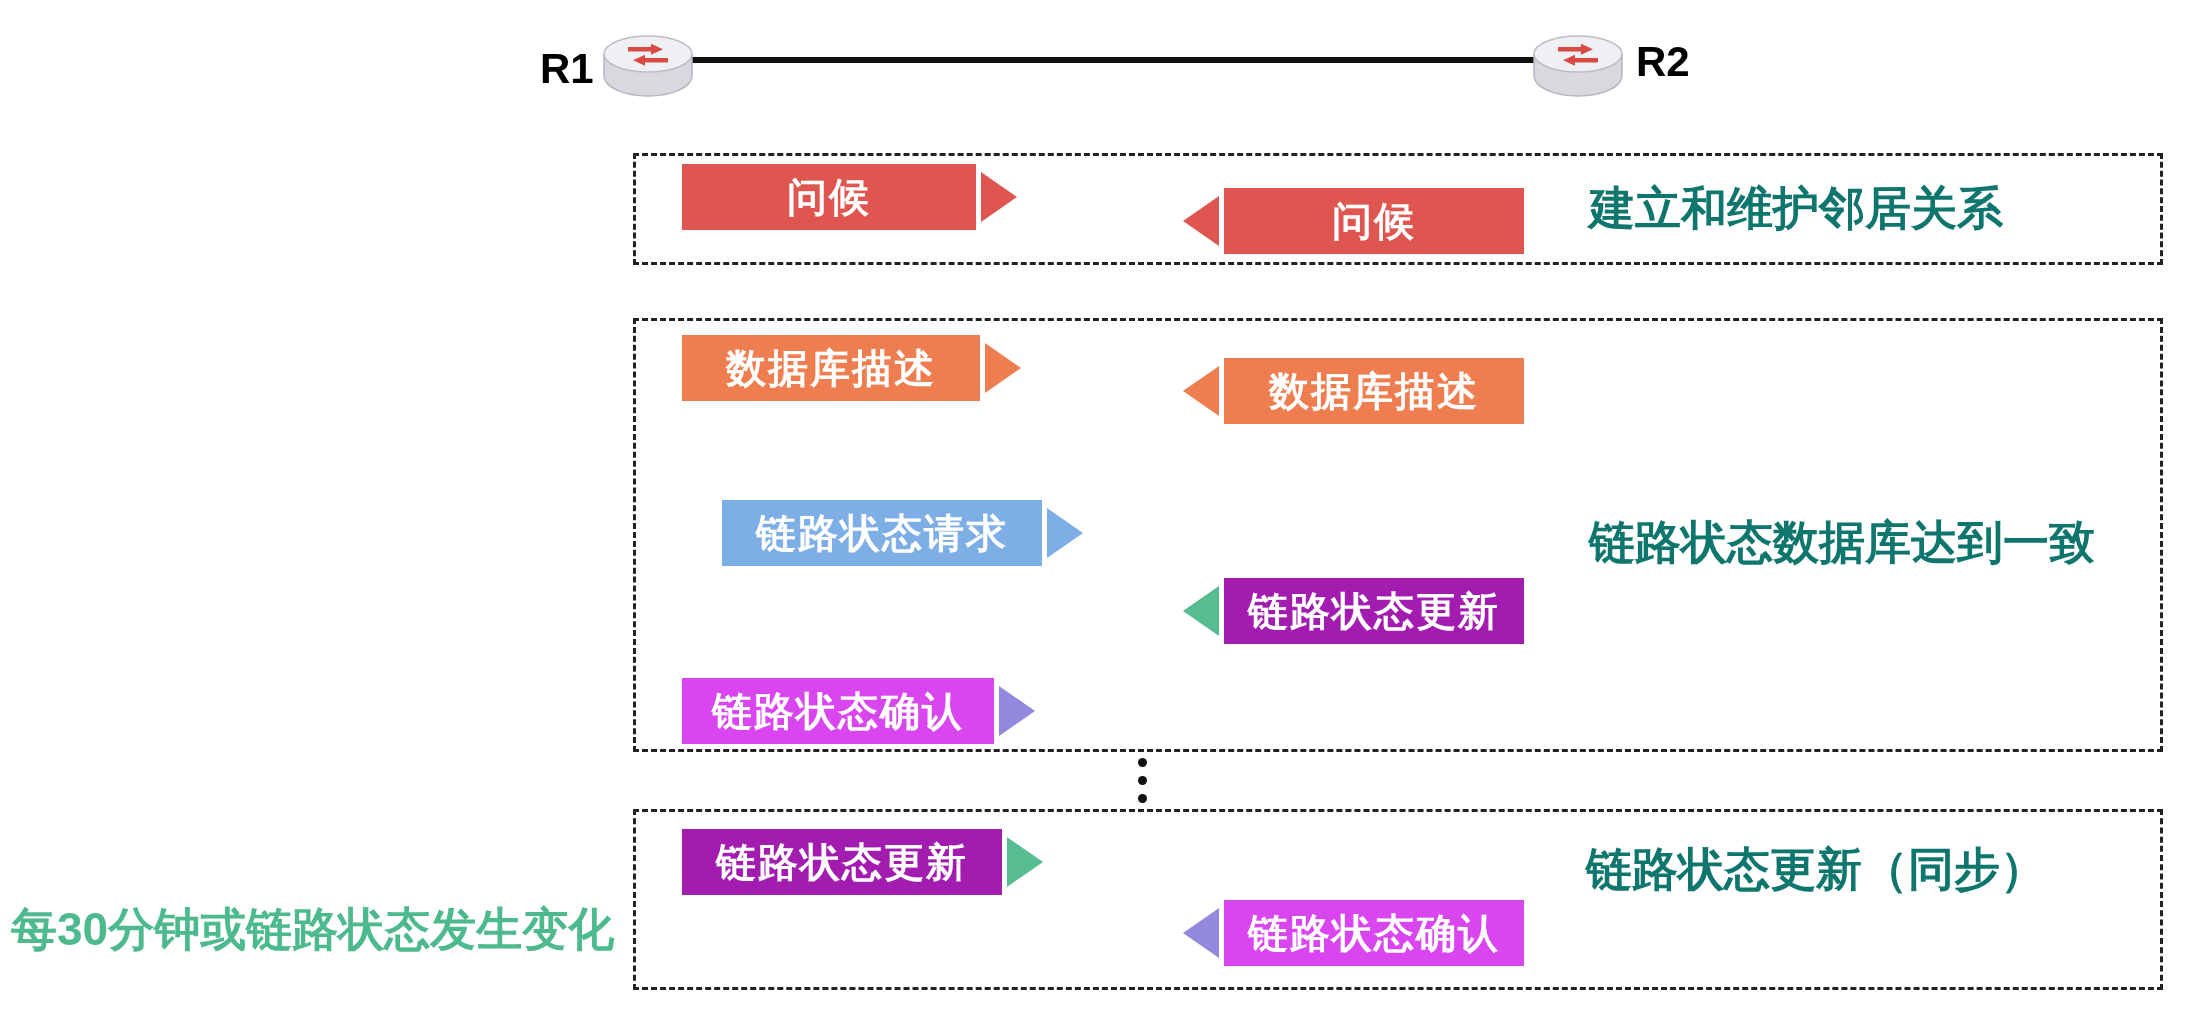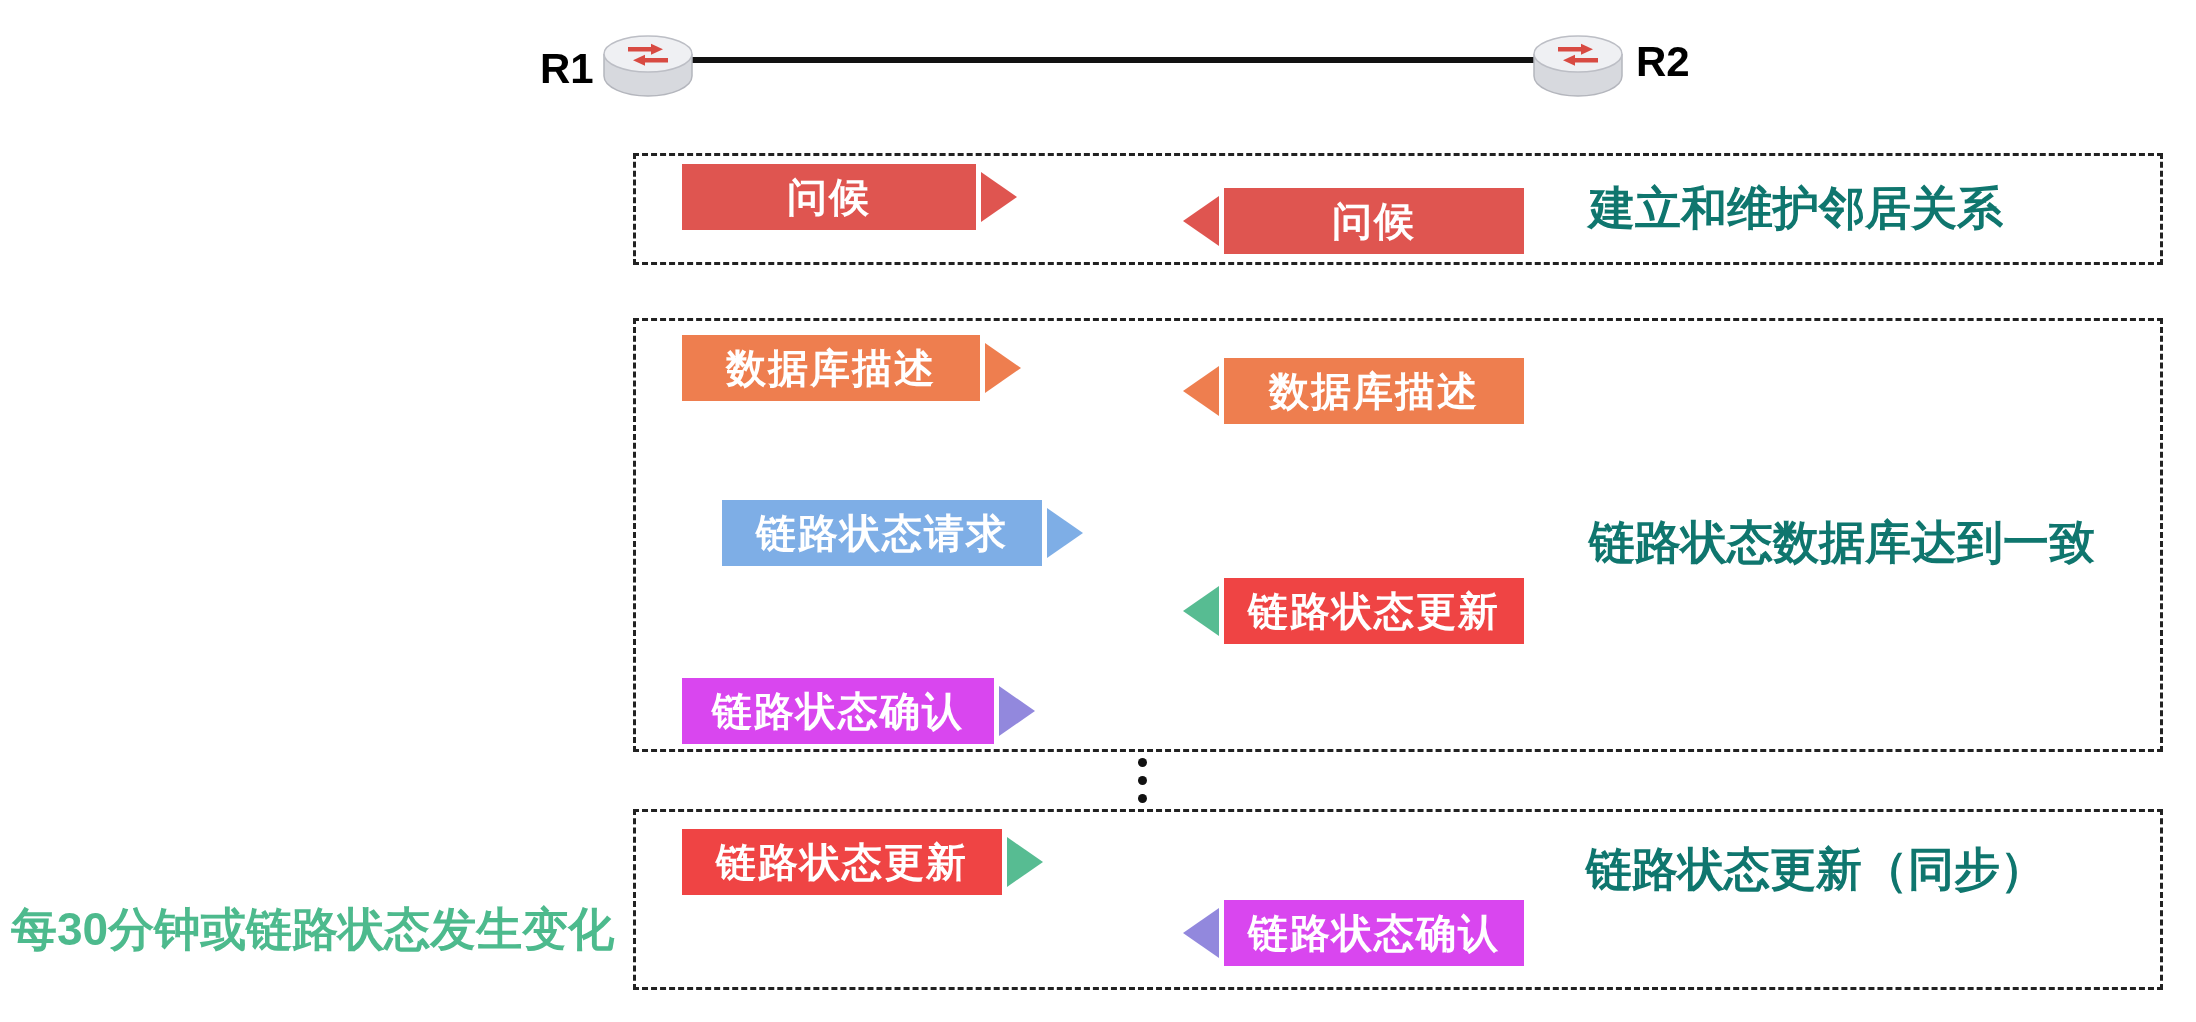--- a/index.html
+++ b/index.html
@@ -25,21 +25,21 @@
   .msg .body{
     height:66px;display:flex;align-items:center;justify-content:center;
     color:#fff;font-weight:700;font-size:40px;letter-spacing:2px;white-space:nowrap;
   }
   .msg .head{width:0;height:0;border-top:25px solid transparent;border-bottom:25px solid transparent;}
   .msg.right .head{border-left:36px solid;margin-left:5px;}
   .msg.left  .head{border-right:36px solid;margin-right:5px;}
   .c-red   .body{background:#DF5550;} .c-red.right   .head{border-left-color:#DF5550;} .c-red.left   .head{border-right-color:#DF5550;}
   .c-orange.msg .body{background:#EE7E4F;} .c-orange.right .head{border-left-color:#EE7E4F;} .c-orange.left .head{border-right-color:#EE7E4F;}
   .c-blue  .body{background:#7EAEE6;} .c-blue.right  .head{border-left-color:#7EAEE6;}
-  .c-green .body{background:#ef4444;} .c-green.right .head{border-left-color:#57BC92;} .c-green.left .head{border-right-color:#57BC92;}
+  .c-green .body{background:#a21caf;} .c-green.right .head{border-left-color:#57BC92;} .c-green.left .head{border-right-color:#57BC92;}
   .c-purple.msg .body{background:#d946ef;} .c-purple.right .head{border-left-color:#9288DD;} .c-purple.left .head{border-right-color:#9288DD;}
   
   .note{position:absolute;font-size:46px;font-weight:700;color:#0f766e;line-height:1.32;white-space:nowrap;z-index:3;}
   .side-note{position:absolute;left:11px;top:899px;font-size:46px;font-weight:700;color:#4DBA8D;white-space:nowrap;}
   .dots{position:absolute;left:1138px;top:758px;display:flex;flex-direction:column;gap:9px;}
   .dots span{width:9px;height:9px;border-radius:50%;background:#111;}
 </style>
 </head>
 <body>
 

